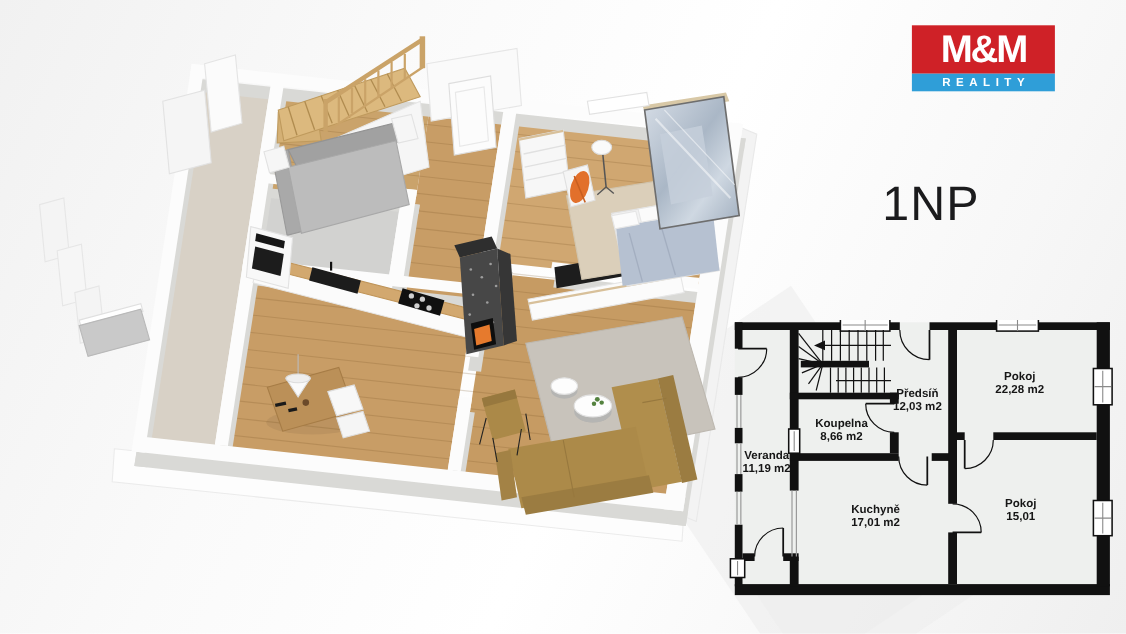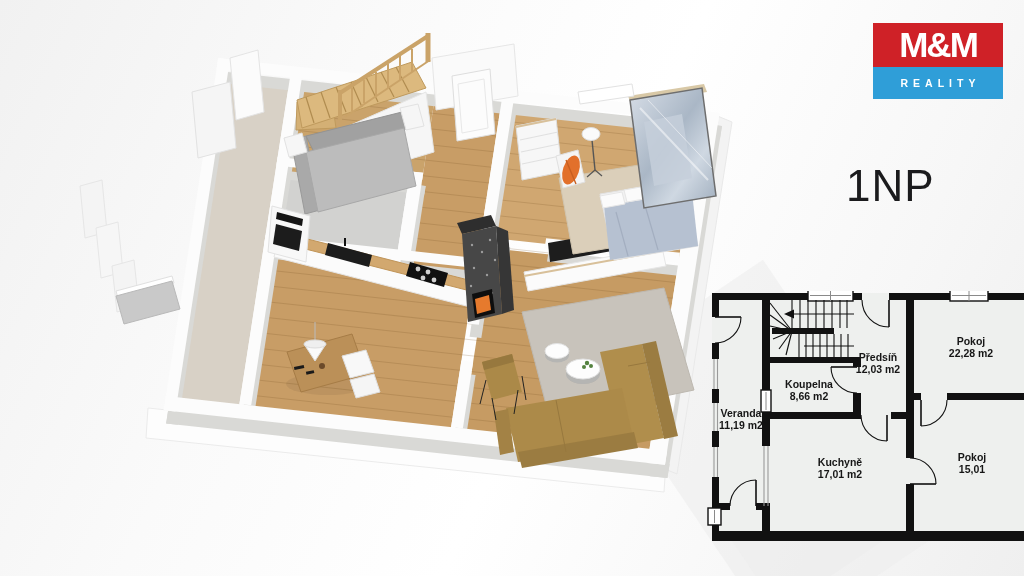--- a/index.html
+++ b/index.html
@@ -1,32 +1,32 @@
 <!DOCTYPE html>
 <html><head>
 <meta charset="utf-8">
 <style>
   html,body{margin:0;padding:0;}
   body{
     width:1024px;height:576px;overflow:hidden;position:relative;
     font-family:"Liberation Sans", sans-serif;
     background:linear-gradient(115deg,#f1f1f1 0%,#fafafa 30%,#ffffff 55%,#f7f7f7 80%,#efefef 100%);
   }
-  .stage{position:absolute;inset:0;margin-left:44px;}
+  .stage{position:absolute;inset:0;}
   svg{display:block;}
   .svg-abs{position:absolute;top:0;left:0;}
   
   .logo{position:absolute;left:829px;top:23px;width:130px;height:60px;}
   .logo .brand{
     height:44px;background:#cf2127;color:#ffffff;display:flex;align-items:center;justify-content:center;
     font-weight:bold;font-size:35px;letter-spacing:-2px;font-family:"Liberation Sans",sans-serif;
     font-stretch:condensed;
   }
   .logo .tagline{
-    height:32px;background:#2f9ed8;color:#ffffff;display:flex;align-items:center;justify-content:center;
+    height:16px;background:#2f9ed8;color:#ffffff;display:flex;align-items:center;justify-content:center;
     font-weight:bold;font-size:10.5px;letter-spacing:5px;text-indent:5px;
   }
   
   .floor-label{
     position:absolute;left:802px;top:161px;width:100px;height:44px;
     font-size:44px;color:#1b1b1d;font-weight:normal;letter-spacing:1px;
   }
   
   .plan2d{position:absolute;left:662px;top:291px;width:352px;height:256px;}
   .plan2d text{font-family:"Liberation Sans",sans-serif;font-size:10.5px;font-weight:bold;fill:#161616;text-anchor:middle;}

